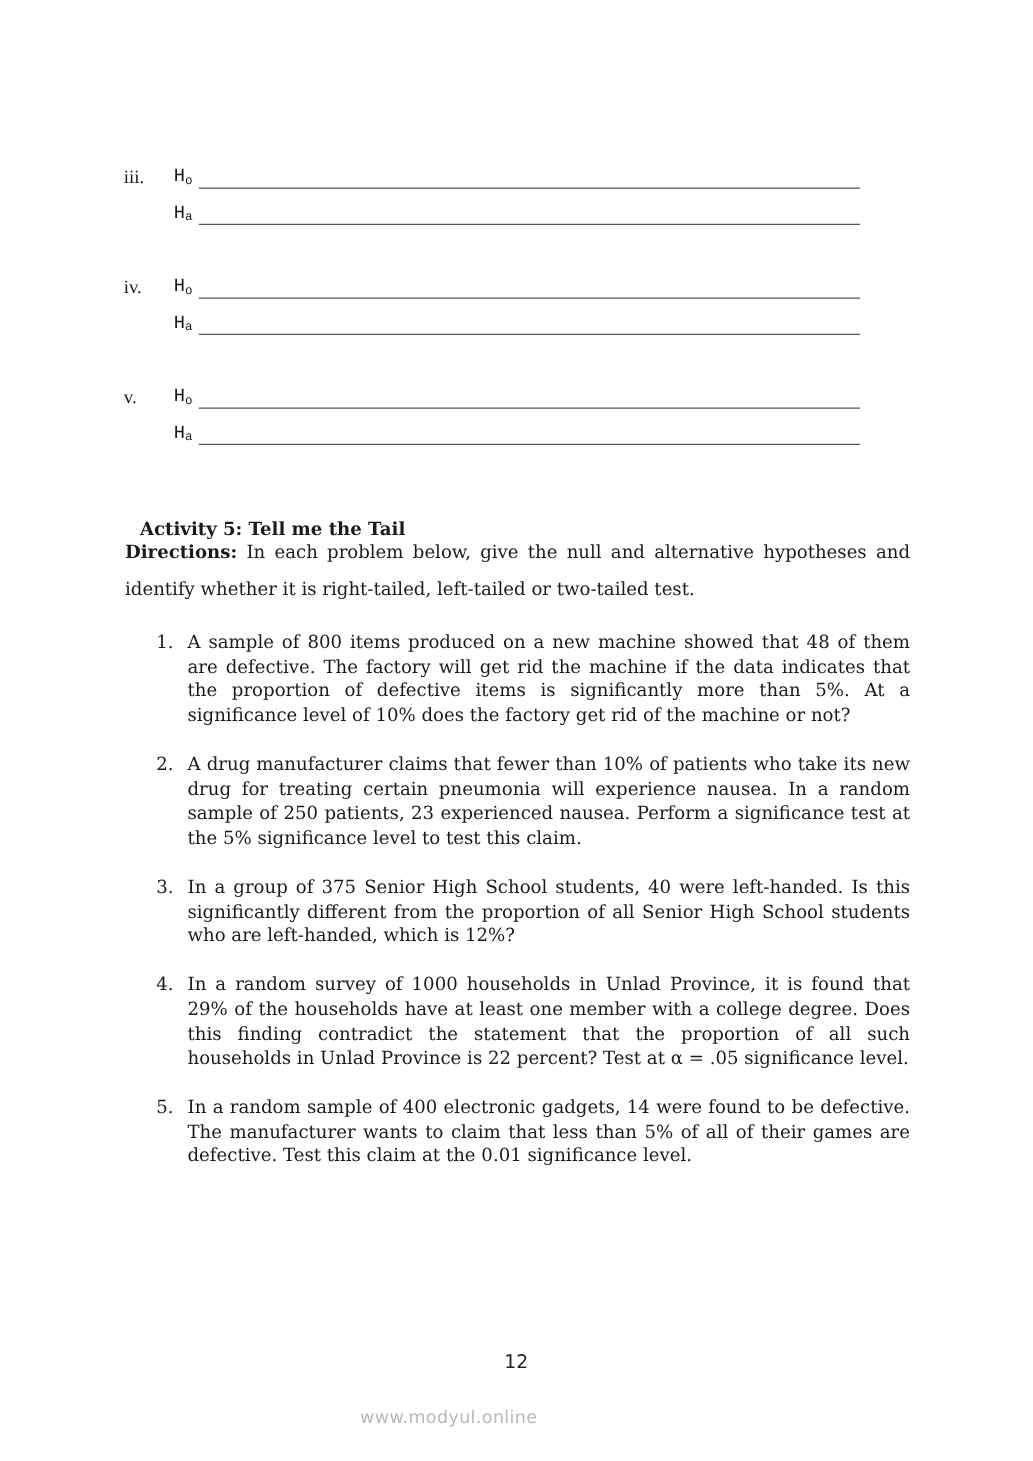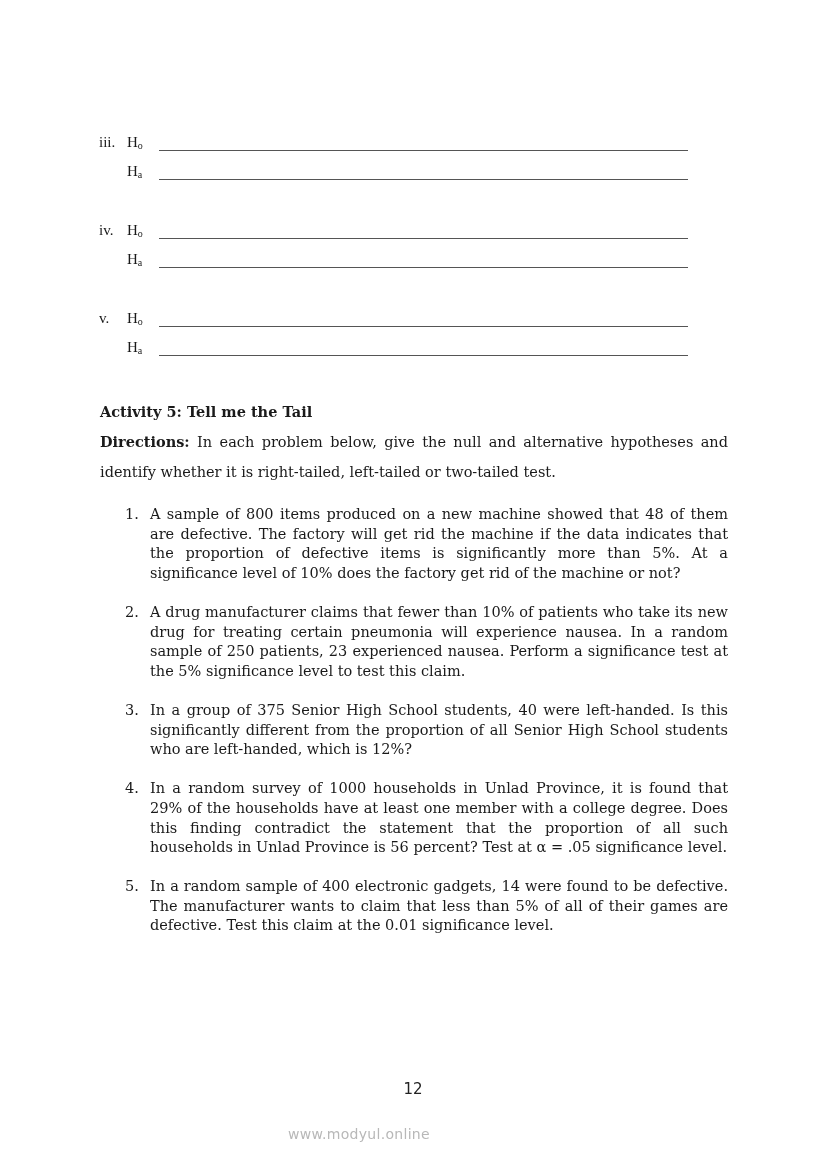--- a/index.html
+++ b/index.html
@@ -36,23 +36,23 @@
     .hyp-numeral {
       position: absolute;
       left: 0;
       top: 0;
       font-family: "Liberation Serif", serif;
       font-size: 15px;
       line-height: 18px;
     }
     .hyp-label {
       position: absolute;
-      left: 28px;
+      left: 40px;
       top: 0;
-      font-family: Liberation Serif, serif;
+      font-family: Liberation Mono, monospace;
       font-size: 15px;
       line-height: 18px;
     }
     .hyp-label sub {
       font-size: 10px;
       vertical-align: -2px;
     }
     .hyp-line {
       position: absolute;
       left: 60px;
@@ -64,21 +64,21 @@
 
     
     .activity-title {
       position: absolute;
       left: 100px;
       top: 403px;
       font-family: "DejaVu Serif", serif;
       font-weight: bold;
       font-size: 14.5px;
       line-height: 18px;
-      margin: 0;
+      margin: 12px;
     }
     .directions {
       position: absolute;
       left: 100px;
       top: 427px;
       width: 628px;
       font-family: "DejaVu Serif", serif;
       font-size: 14.5px;
       line-height: 30px;
       text-align: justify;
@@ -187,21 +187,21 @@
     <li class="problem">
       <span class="problem-num">2.</span>
       <span>A drug manufacturer claims that fewer than 10% of patients who take its new drug for treating certain pneumonia will experience nausea. In a random sample of 250 patients, 23 experienced nausea.  Perform a significance test at the 5% significance level to test this claim.</span>
     </li>
     <li class="problem">
       <span class="problem-num">3.</span>
       <span>In a group of 375 Senior High School students, 40 were left-handed. Is this significantly different from the proportion of all Senior High School students who are left-handed, which is 12%?</span>
     </li>
     <li class="problem">
       <span class="problem-num">4.</span>
-      <span>In a random survey of 1000 households in Unlad Province, it is found that 29% of the households have at least one member with a college degree. Does this finding contradict the statement that the proportion of all such households in Unlad Province is 56 percent? Test at α = .05 significance level.</span>
+      <span>In a random survey of 1000 households in Unlad Province, it is found that 29% of the households have at least one member with a college degree. Does this finding contradict the statement that the proportion of all such households in Unlad Province is 22 percent? Test at α = .05 significance level.</span>
     </li>
     <li class="problem">
       <span class="problem-num">5.</span>
       <span>In a random sample of 400 electronic gadgets, 14 were found to be defective. The manufacturer wants to claim that less than 5% of all of their games are defective. Test this claim at the 0.01 significance level.</span>
     </li>
   </ol>
 
   <div class="page-number">12</div>
   <div class="watermark">www.modyul.online</div>
 

